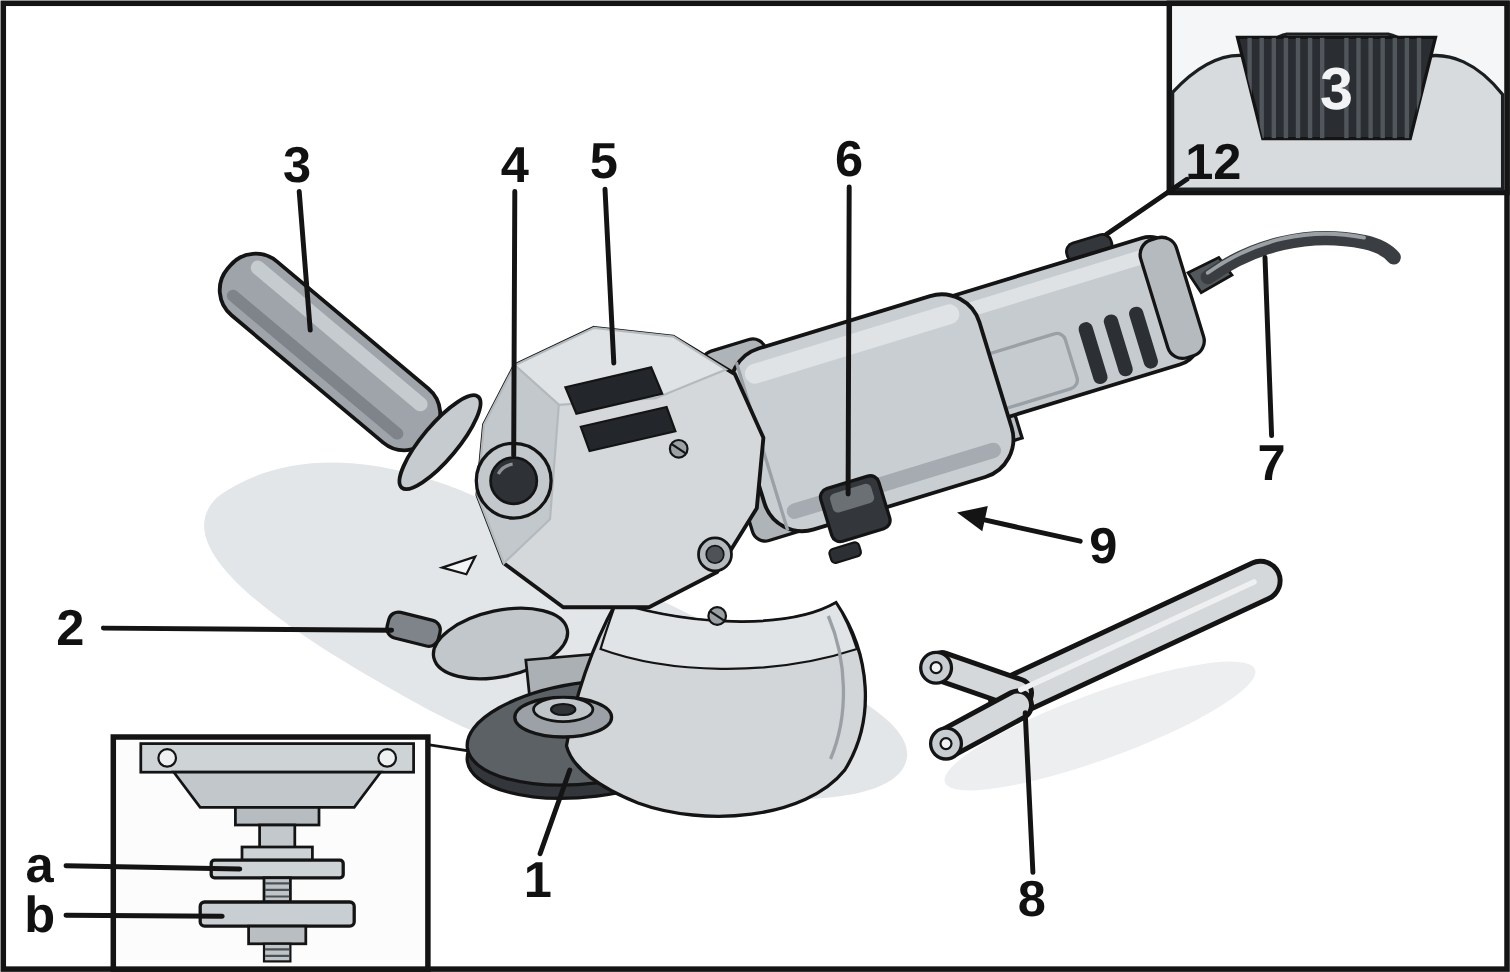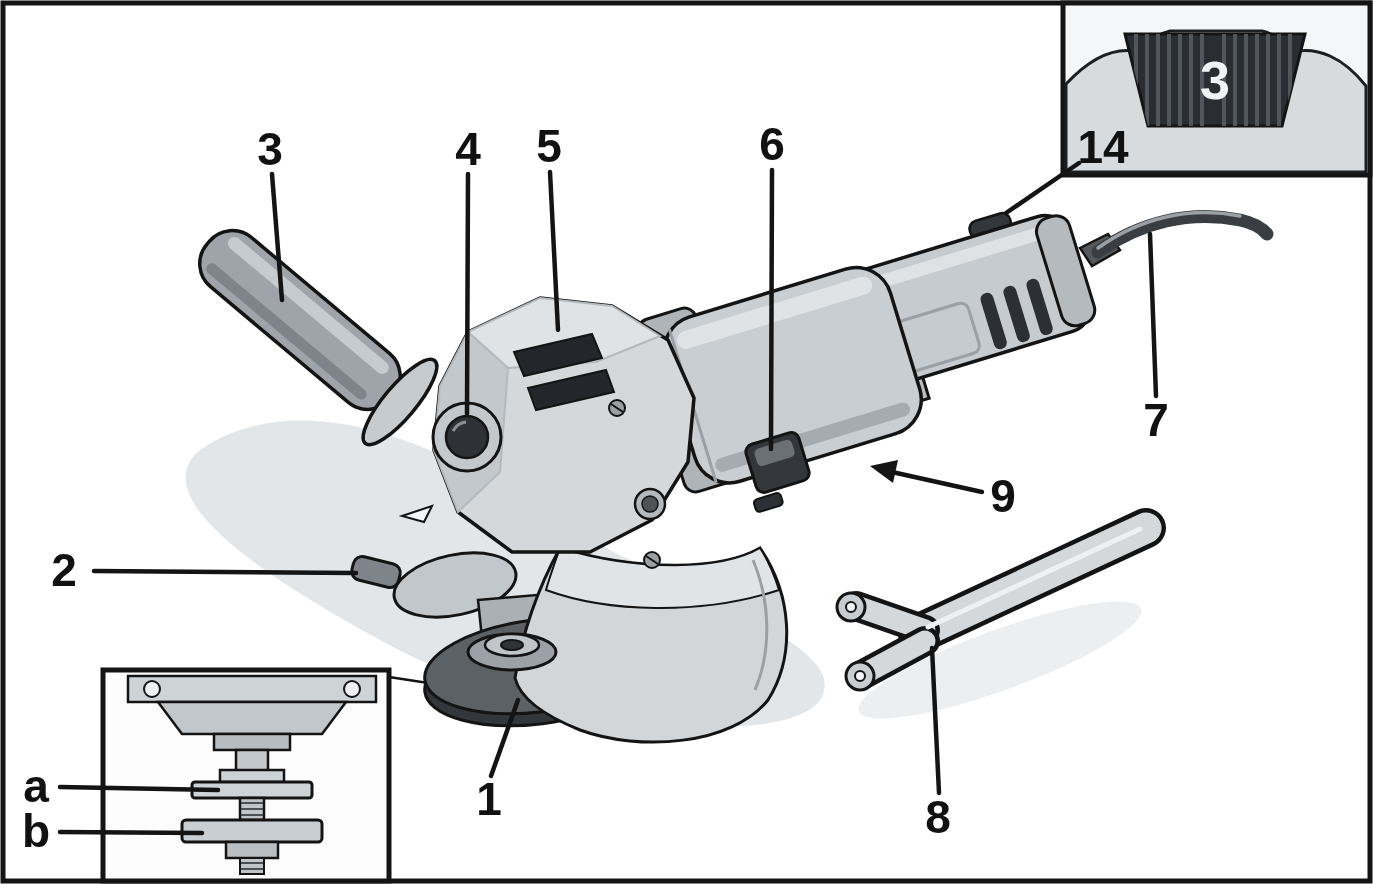--- a/index.html
+++ b/index.html
@@ -226,18 +226,18 @@
 <div id="callout-layer">
       <div class="callout" style="left: 489px; top: 799px;">1</div>
       <div class="callout" style="left: 64px; top: 570px;">2</div>
       <div class="callout" style="left: 270px; top: 149px;">3</div>
       <div class="callout" style="left: 468px; top: 149px;">4</div>
       <div class="callout" style="left: 549px; top: 146px;">5</div>
       <div class="callout" style="left: 772px; top: 144px;">6</div>
       <div class="callout" style="left: 1156px; top: 420px;">7</div>
       <div class="callout" style="left: 938px; top: 817px;">8</div>
       <div class="callout" style="left: 1003px; top: 496px;">9</div>
-      <div class="callout" style="left: 1103px; top: 147px;">14</div>
+      <div class="callout" style="left: 1103px; top: 147px;">12</div>
       <div class="callout" style="left: 36px; top: 786px;">a</div>
       <div class="callout" style="left: 36px; top: 831px;">b</div>
     </div>
 
 </div>
 
 </body></html>

